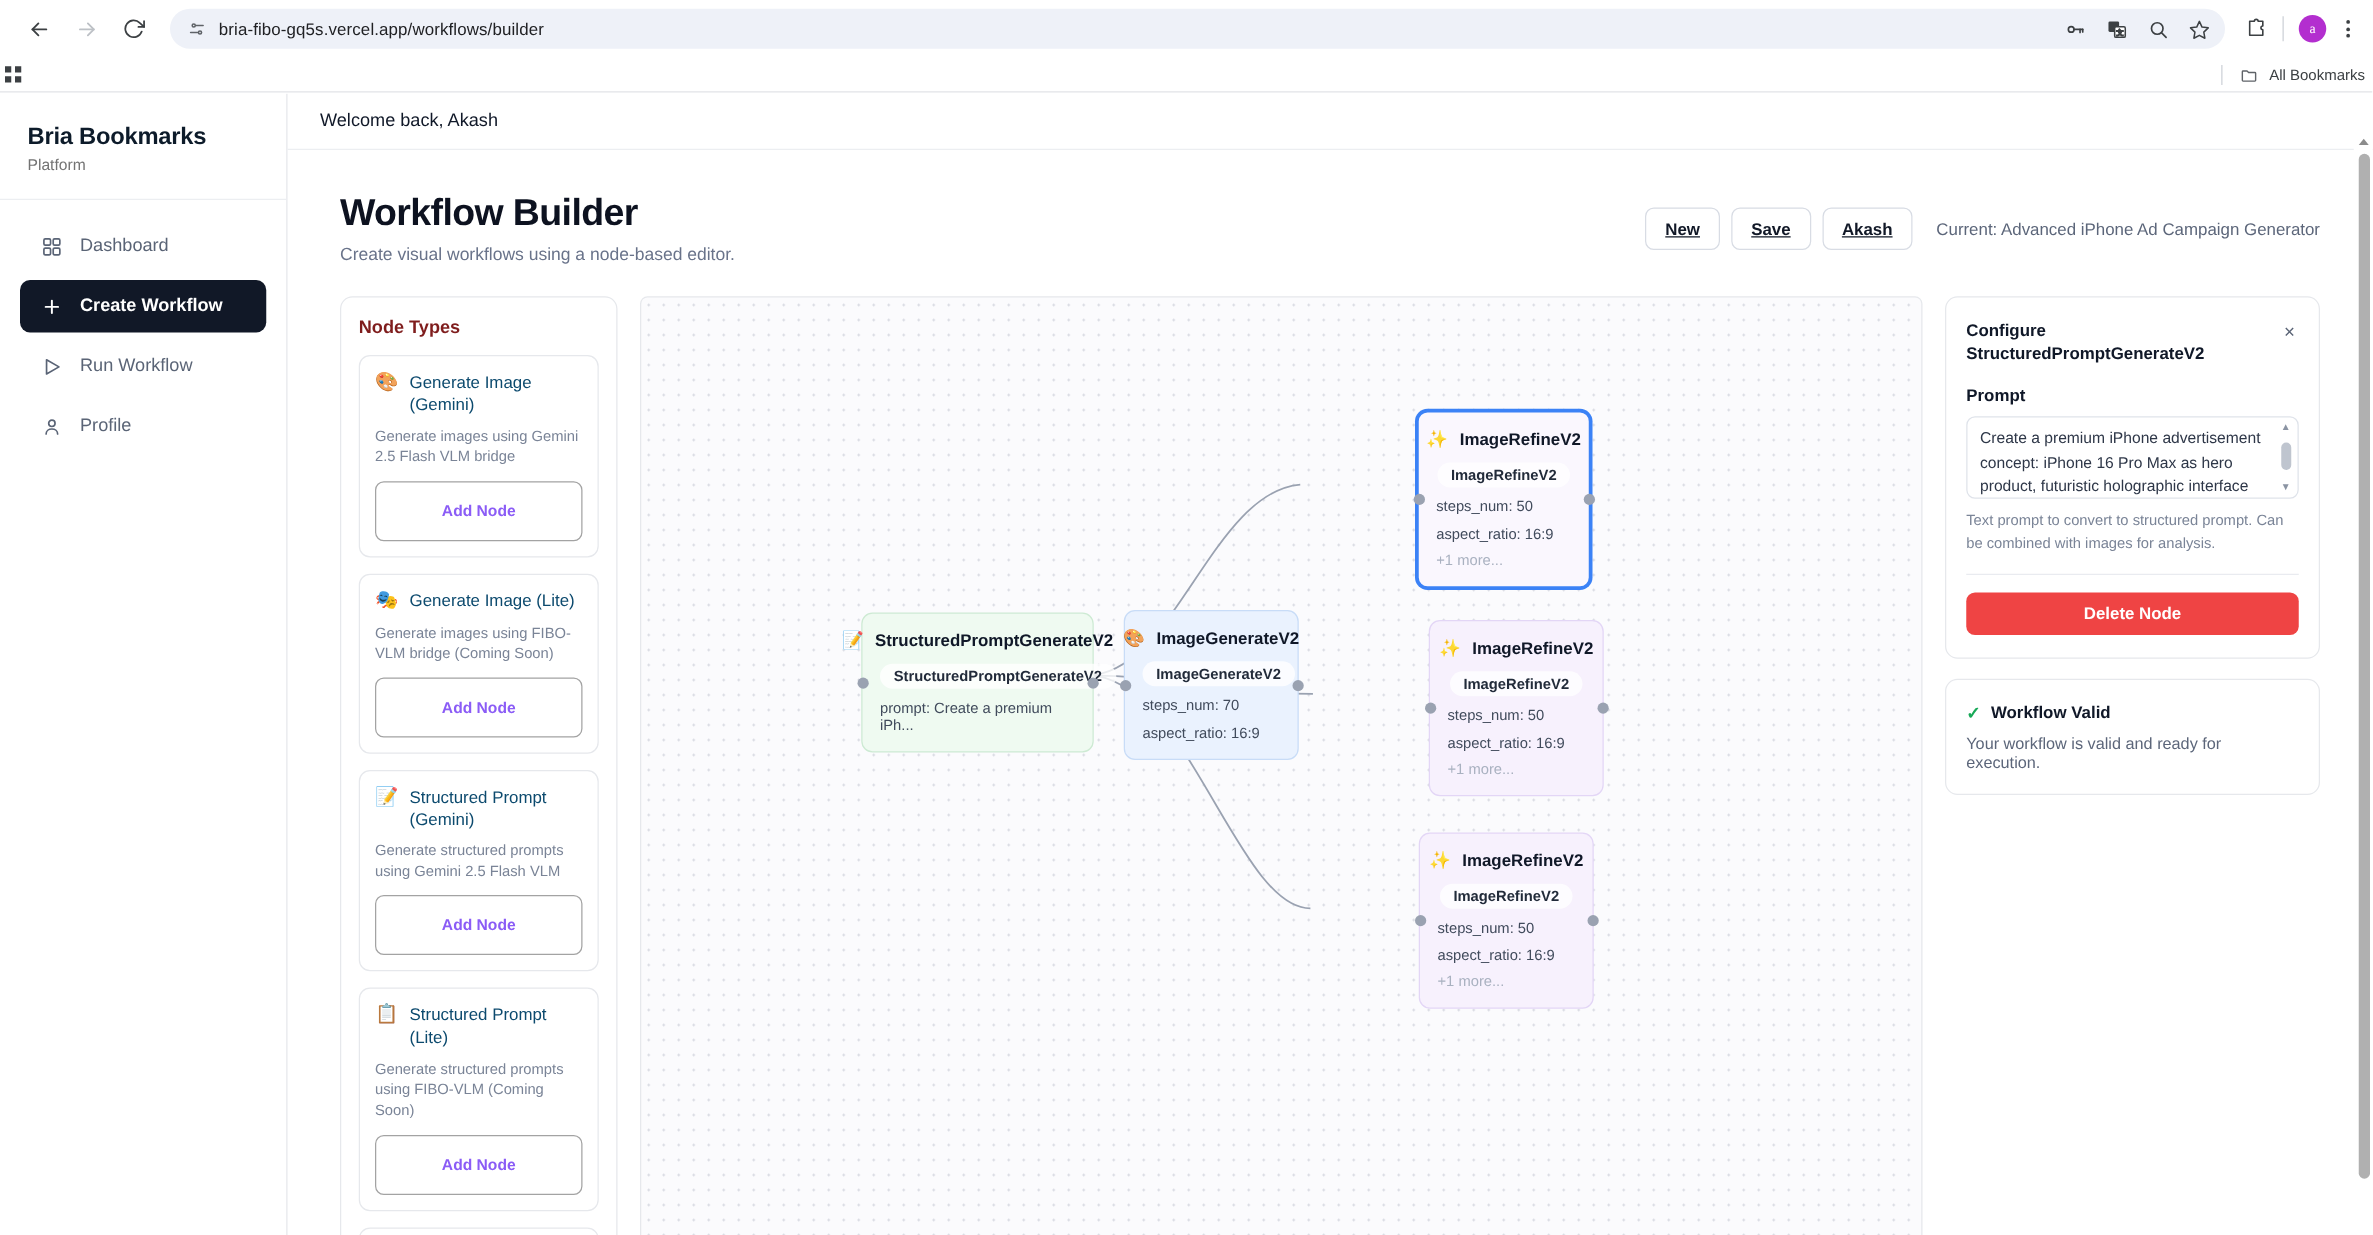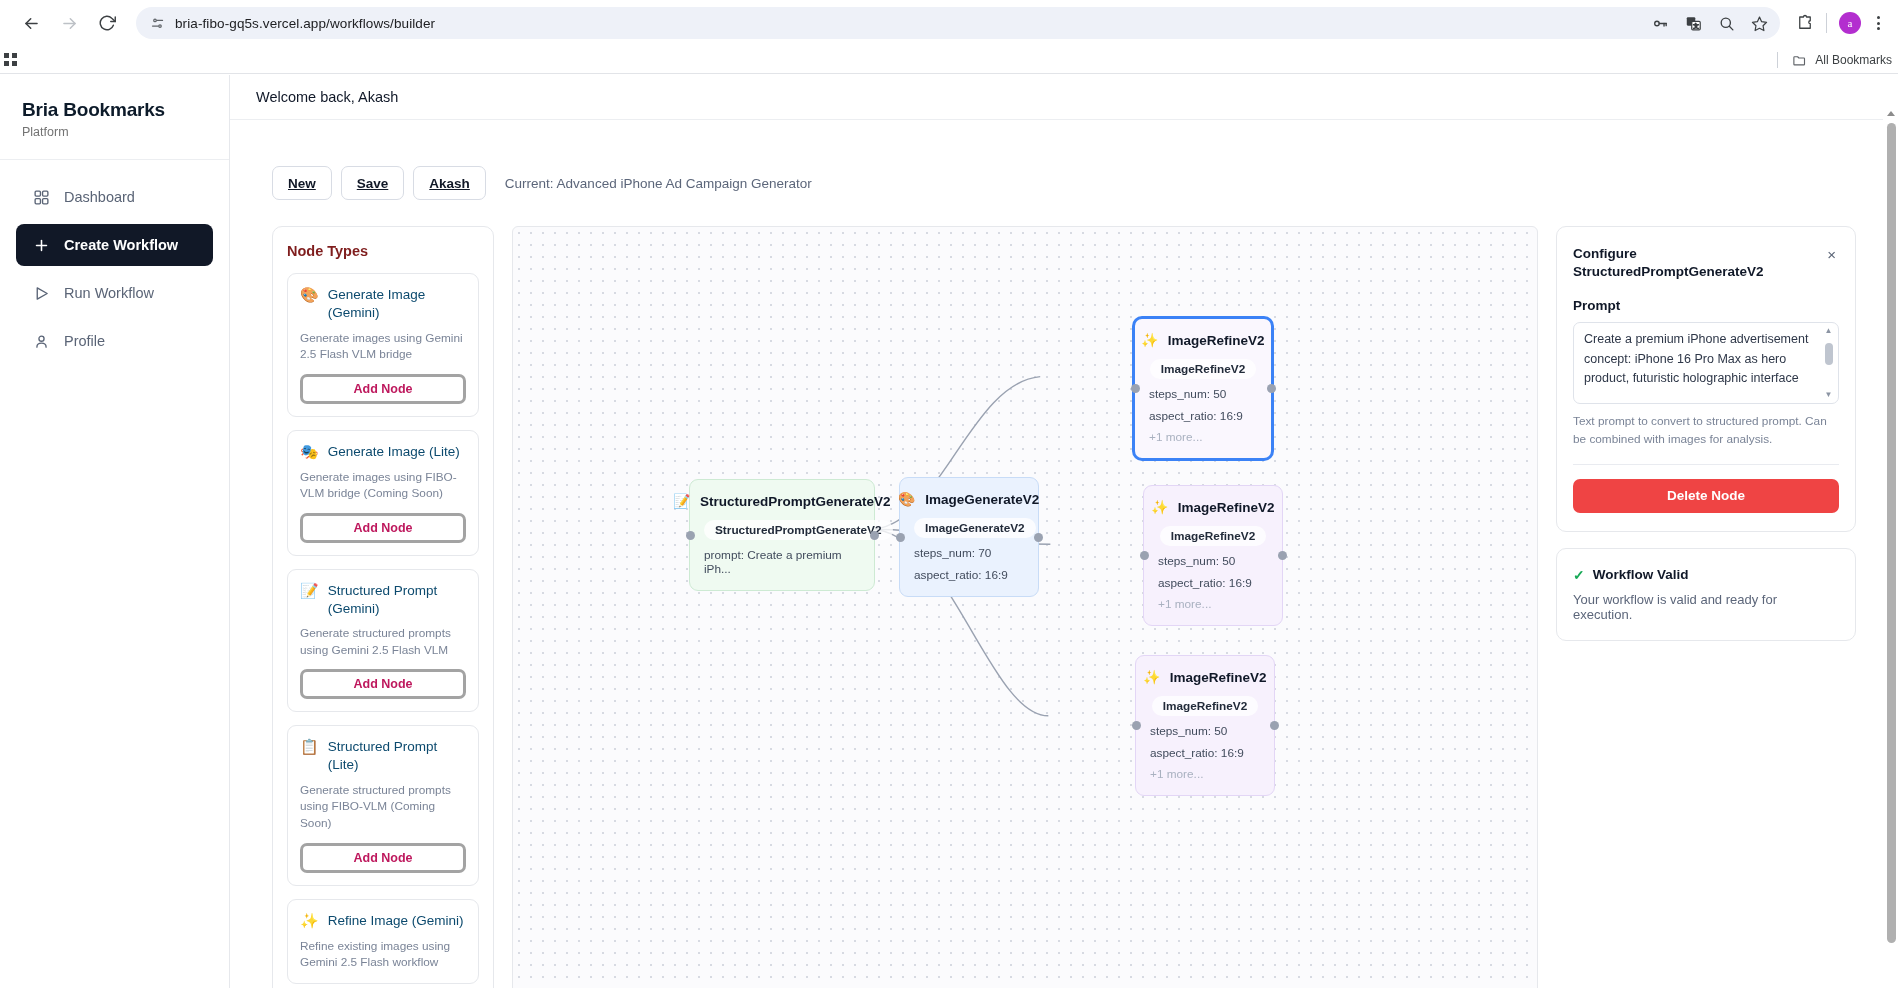--- a/index.html
+++ b/index.html
@@ -152,22 +152,22 @@
     padding: 12px 12px 12px 12px;
     margin-bottom: 13px;
     background: #fff;
   }
   .ntype-head { display: flex; align-items: flex-start; gap: 9px; }
   .ntype-emoji { font-size: 15px; line-height: 1.2; flex: 0 0 auto; }
   .ntype-name { font-size: 13.5px; font-weight: 400; color: #0c4a6e; line-height: 1.32; }
   .ntype-desc { font-size: 11.8px; color: #7a8497; line-height: 1.4; margin-top: 8px; }
   .add-node {
     margin-top: 11px; width: 100%;
-    height: 30px; border: 3px solid #a3a3a3; border-radius: 7px;
-    background: #fff; font-size: 12.5px; font-weight: 700; color: #be185d;
+    height: 48px; border: 1px solid #a3a3a3; border-radius: 7px;
+    background: #fff; font-size: 12.5px; font-weight: 700; color: #8b5cf6;
     display: flex; align-items: center; justify-content: center;
     font-family: "Liberation Sans", sans-serif;
   }
 
   
   .canvas-wrap {
     flex: 1 1 auto;
     border: 1px solid #e6e8ec; border-radius: 6px;
     background: #fbfbfd;
     position: relative; overflow: hidden;
@@ -218,21 +218,21 @@
     border: 1px solid #e6e8ec; border-radius: 10px;
     background: #fff; padding: 18px 16px;
   }
   .cfg-head { display: flex; align-items: flex-start; justify-content: space-between; gap: 8px; }
   .cfg-title { font-size: 13.5px; font-weight: 700; color: #101828; line-height: 1.35; }
   .close-x { font-size: 15px; color: #5a6476; line-height: 1; padding: 2px 3px; }
   .field-label { font-size: 13.5px; font-weight: 700; color: #101828; margin-top: 17px; }
   .textarea-box {
     position: relative; margin-top: 9px;
     border: 1px solid #dfe3ea; border-radius: 7px;
-    height: 82px; overflow: hidden; padding: 7px 24px 0 10px;
+    height: 66px; overflow: hidden; padding: 7px 24px 0 10px;
     background: #fff;
   }
   .textarea-text { font-size: 12.5px; color: #2e3banything; color: #2e3748; line-height: 1.55; }
   .ta-scroll { position: absolute; right: 4px; top: 4px; bottom: 4px; width: 11px; }
   .ta-arrow { font-size: 8px; color: #8b94a3; text-align: center; line-height: 8px; }
   .ta-thumb { position: absolute; left: 1.5px; top: 16px; width: 8px; height: 22px; background: #bfc5cf; border-radius: 4px; }
   .field-help { font-size: 11.8px; color: #7a8497; line-height: 1.45; margin-top: 9px; }
   .cfg-sep { height: 1px; background: #e9ebf0; margin: 16px 0 14px 0; }
   .btn-delete {
     width: 100%; height: 34px;
@@ -414,20 +414,24 @@
 
   <div class="content">
 
     <div class="topbar">
       <span class="topbar-text">Welcome back, Akash</span>
     </div>
 
     <div class="page">
 
       <div class="page-head">
+        <div>
+          <div class="page-title">Workflow Builder</div>
+          <div class="page-sub">Create visual workflows using a node-based editor.</div>
+        </div>
         <div class="head-actions">
           <button class="btn-outline">New</button>
           <button class="btn-outline">Save</button>
           <button class="btn-outline">Akash</button>
           <span class="current-label">Current: Advanced iPhone Ad Campaign Generator</span>
         </div>
       </div>
 
       <div class="builder">
 

